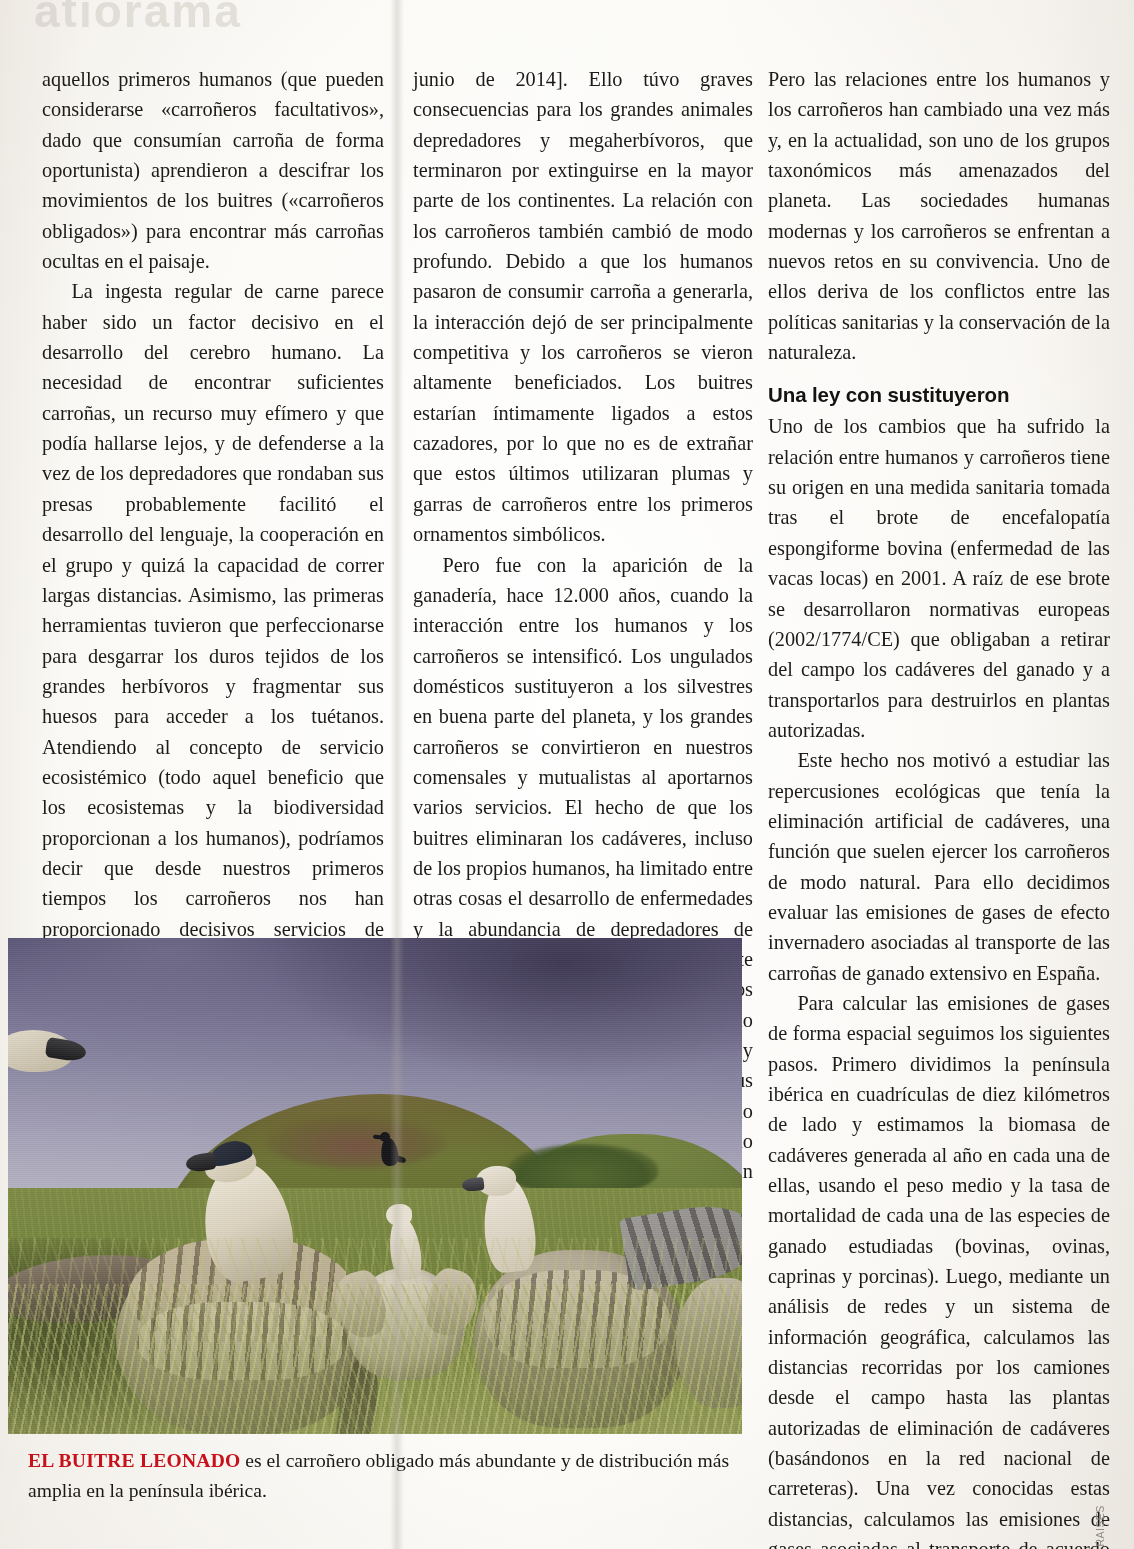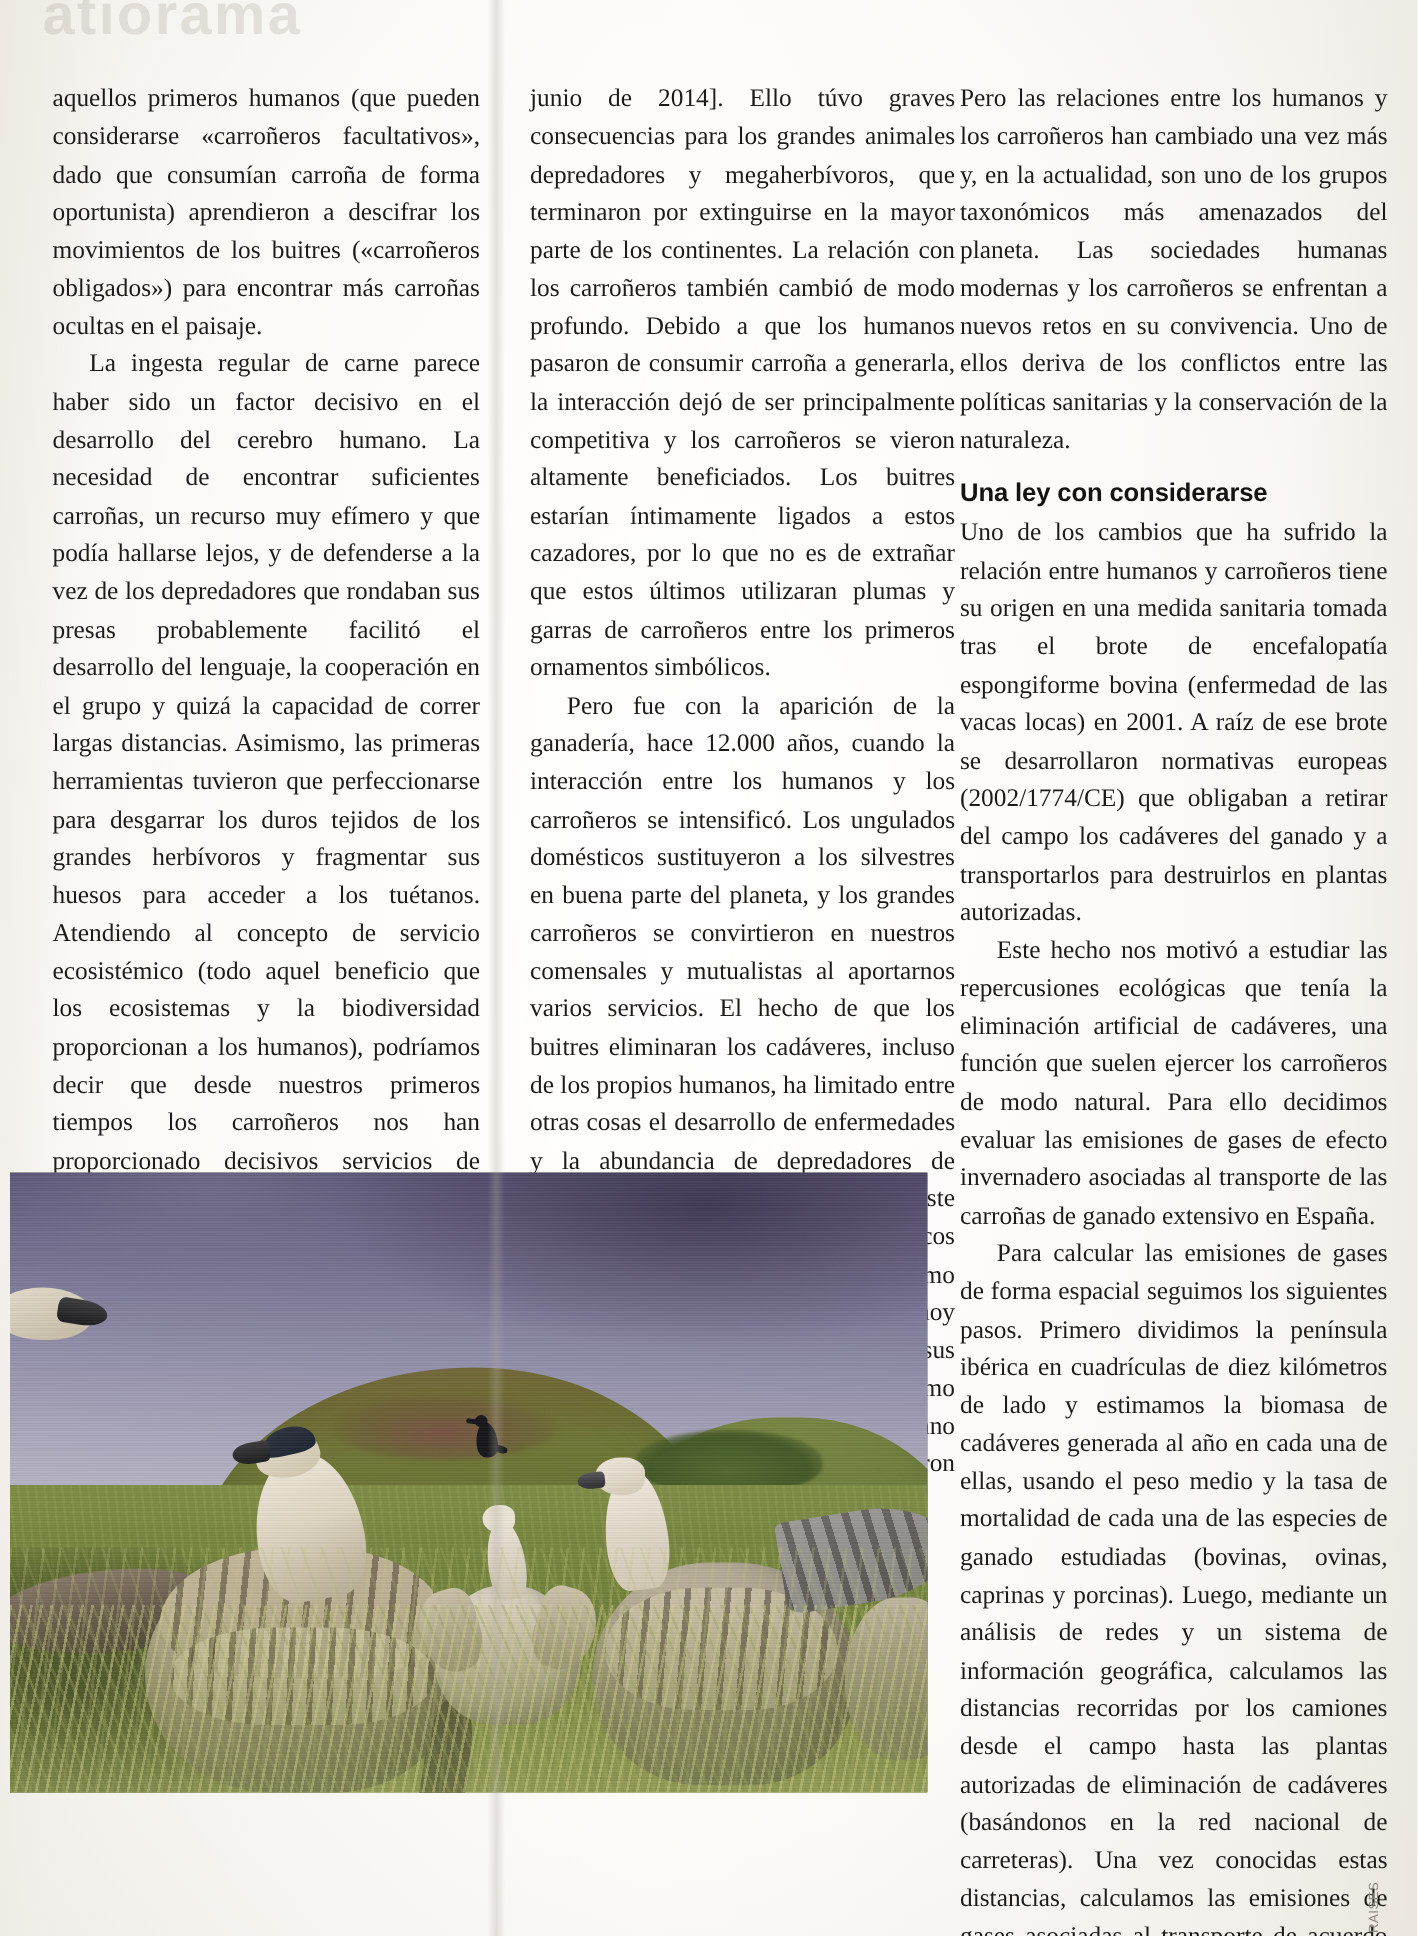--- a/index.html
+++ b/index.html
@@ -65,21 +65,21 @@
 
   .col p {
     margin: 0;
   }
 
   .col p + p {
     text-indent: 1.45em;
   }
 
   #col-1 { left: 42px;  width: 342px; height: 900px; }
-  #col-2 { left: 424px; width: 340px; height: 900px; }
+  #col-2 { left: 413px; width: 340px; height: 900px; }
   #col-3 { left: 768px; width: 342px; height: 1490px; }
 
   .subhead {
     font-family: "Liberation Sans", "DejaVu Sans", sans-serif;
     font-weight: 700;
     font-size: 20.5px;
     line-height: 30px;
     letter-spacing: -0.1px;
     margin: 13px 0 1px 0 !important;
     text-indent: 0 !important;
@@ -446,21 +446,21 @@
     </div>
 
     <div class="col" id="col-2">
       <p>junio de 2014]. Ello túvo graves consecuencias para los grandes animales depredadores y megaherbívoros, que terminaron por extinguirse en la mayor parte de los continentes. La relación con los carroñeros también cambió de modo profundo. Debido a que los humanos pasaron de consumir carroña a generarla, la interacción dejó de ser principalmente competitiva y los carroñeros se vieron altamente beneficiados. Los buitres estarían íntimamente ligados a estos cazadores, por lo que no es de extrañar que estos últimos utilizaran plumas y garras de carroñeros entre los primeros ornamentos simbólicos.</p>
       <p>Pero fue con la aparición de la ganadería, hace 12.000 años, cuando la interacción entre los humanos y los carroñeros se intensificó. Los ungulados domésticos sustituyeron a los silvestres en buena parte del planeta, y los grandes carroñeros se convirtieron en nuestros comensales y mutualistas al aportarnos varios servicios. El hecho de que los buitres eliminaran los cadáveres, incluso de los propios humanos, ha limitado entre otras cosas el desarrollo de enfermedades y la abundancia de depredadores de tamaño medio. Precisamente en este período los valores espirituales, estéticos y religiosos alcanzaron su máximo esplendor. Diversas culturas (todavía hoy en Asia) ofrecían los cuerpos de sus familiares a los buitres, y especies como los cóndores en el continente americano y otros buitres en Egipto se convirtieron en elementos</p>
     </div>
 
     <div class="col" id="col-3">
       <p>Pero las relaciones entre los humanos y los carroñeros han cambiado una vez más y, en la actualidad, son uno de los grupos taxonómicos más amenazados del planeta. Las sociedades humanas modernas y los carroñeros se enfrentan a nuevos retos en su convivencia. Uno de ellos deriva de los conflictos entre las políticas sanitarias y la conservación de la naturaleza.</p>
 
-      <p class="subhead">Una ley con considerarse</p>
+      <p class="subhead">Una ley con sustituyeron</p>
 
       <p style="text-indent:0;">Uno de los cambios que ha sufrido la relación entre humanos y carroñeros tiene su origen en una medida sanitaria tomada tras el brote de encefalopatía espongiforme bovina (enfermedad de las vacas locas) en 2001. A raíz de ese brote se desarrollaron normativas europeas (2002/1774/CE) que obligaban a retirar del campo los cadáveres del ganado y a transportarlos para destruirlos en plantas autorizadas.</p>
       <p>Este hecho nos motivó a estudiar las repercusiones ecológicas que tenía la eliminación artificial de cadáveres, una función que suelen ejercer los carroñeros de modo natural. Para ello decidimos evaluar las emisiones de gases de efecto invernadero asociadas al transporte de las carroñas de ganado extensivo en España.</p>
 
       <p style="text-indent:1.45em;">
         <span>Para calcular las emisiones de gases de forma espacial seguimos los siguientes pasos. Primero dividimos la península ibérica en cuadrículas de diez kilómetros de lado y estimamos la biomasa de cadáveres generada al año en cada una de ellas, usando el peso medio y la tasa de mortalidad de cada una de las especies de ganado estudiadas (bovinas, ovinas, caprinas y porcinas). Luego, mediante un análisis de redes y un sistema de información geográfica, calculamos las distancias recorridas por los camiones desde el campo hasta las plantas autorizadas de eliminación de cadáveres (basándonos en la red nacional de carreteras). Una vez conocidas estas distancias, calculamos las emisiones de gases asociadas al transporte de acuerdo con los datos del Panel Intergubernamental sobre el Cambio Climático. Nuestro estudio cifra las emisiones en España en 77.344 toneladas de dióxido de carbono (CO</span>
       </p>
 
     </div>
   </div>
@@ -512,19 +512,22 @@
       <div class="ph" id="v4-body"></div>
 
       <div class="ph" id="grass-overlay"></div>
       <div class="ph" id="grass-overlay-bottom"></div>
       <div id="photo-grain"></div>
     </div>
   </figure>
 
   <div id="fold"></div>
 
+  <div id="caption">
+    <span id="caption-lead">EL BUITRE LEONADO</span><span> es el carroñero obligado más abundante y de distribución más amplia en la península ibérica.</span>
+  </div>
 
   <div id="credit">
     <div>CORTESÍA DE JOSÉ A. SÁNCHEZ ZAPATA</div>
     <div class="line2">MODIFICADO POR LOS AUTORES DE: «SUPPLANTING ECOSYSTEM SERVICES PROVIDED BY SCAVENGERS RAISES</div>
   </div>
 
 </div>
 
 </body></html>

